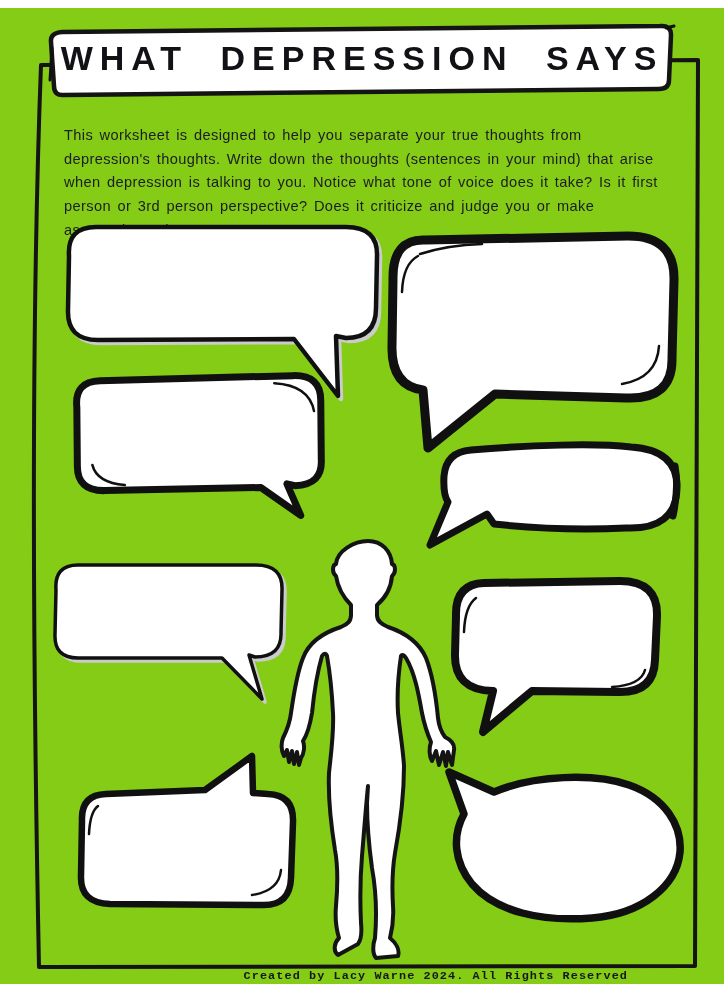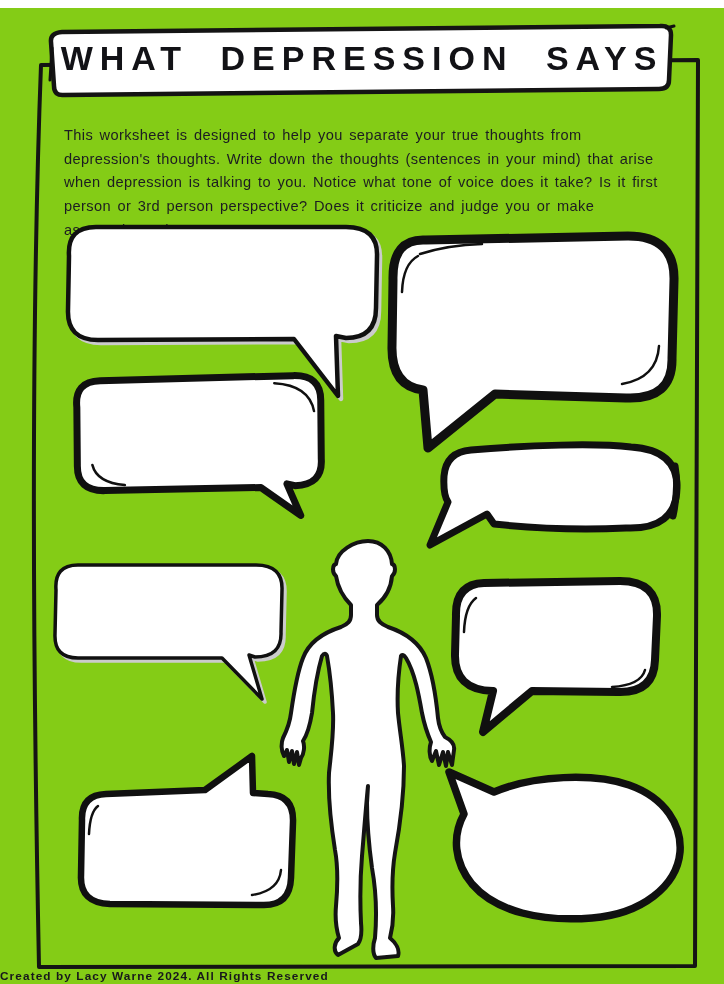--- a/index.html
+++ b/index.html
@@ -25,22 +25,22 @@
   }
   .bubble{position:absolute;}
   .bubble .fill-area{position:absolute;inset:14px 18px;font-size:13px;color:#222;}
   .bubble-body{fill:#ffffff;stroke:#101010;stroke-linejoin:round;}
   .accent{fill:none;stroke:#101010;stroke-linecap:round;}
   .shadowed svg{filter:drop-shadow(3px 3px 0 #cbcbcb);}
   .figure-path{fill:#ffffff;stroke:#141414;stroke-width:4;stroke-linejoin:round;stroke-linecap:round;}
   .frame-path{fill:none;stroke:#141414;stroke-width:4;stroke-linejoin:round;}
   .banner-path{fill:#ffffff;stroke:#141414;stroke-width:4.5;stroke-linejoin:round;}
   .footer{
-    position:absolute;left:0;top:961px;width:628px;text-align:left;
-    font-size:11.8px;letter-spacing:1.1px;color:#17171c;font-weight:600;
+    position:absolute;left:0;top:961px;width:628px;text-align:right;
+    font-size:11.8px;letter-spacing:1.1px;color:#17171c;font-weight:600;font-family:Liberation Mono, monospace;
   }
 </style>
 </head>
 <body>
 
 <div class="page">
 
   <svg class="abs" style="left:0;top:0" width="724" height="984" viewBox="0 0 724 984">
     <path class="frame-path" d="M 41 57 L 698 52 L 695 958 L 39 959 C 33 660 31 320 41 57 Z"></path>
   </svg>

